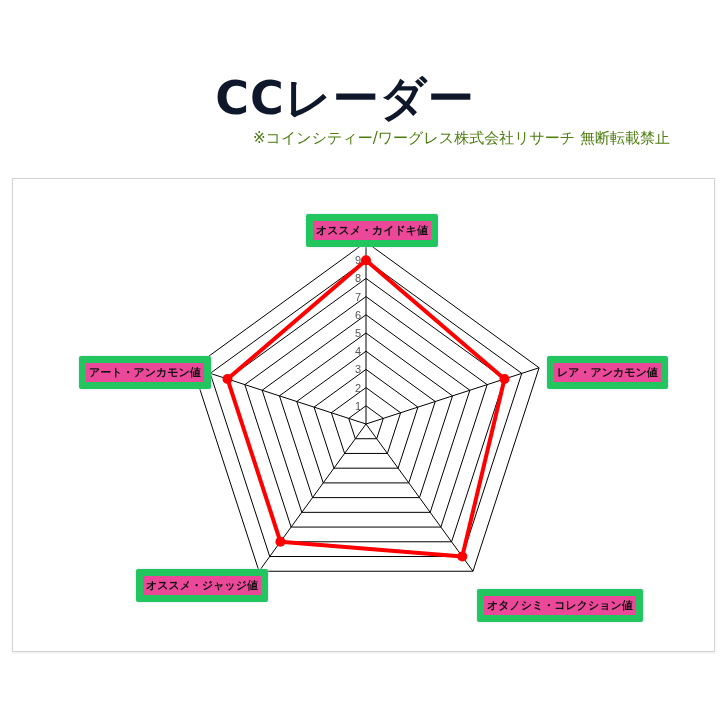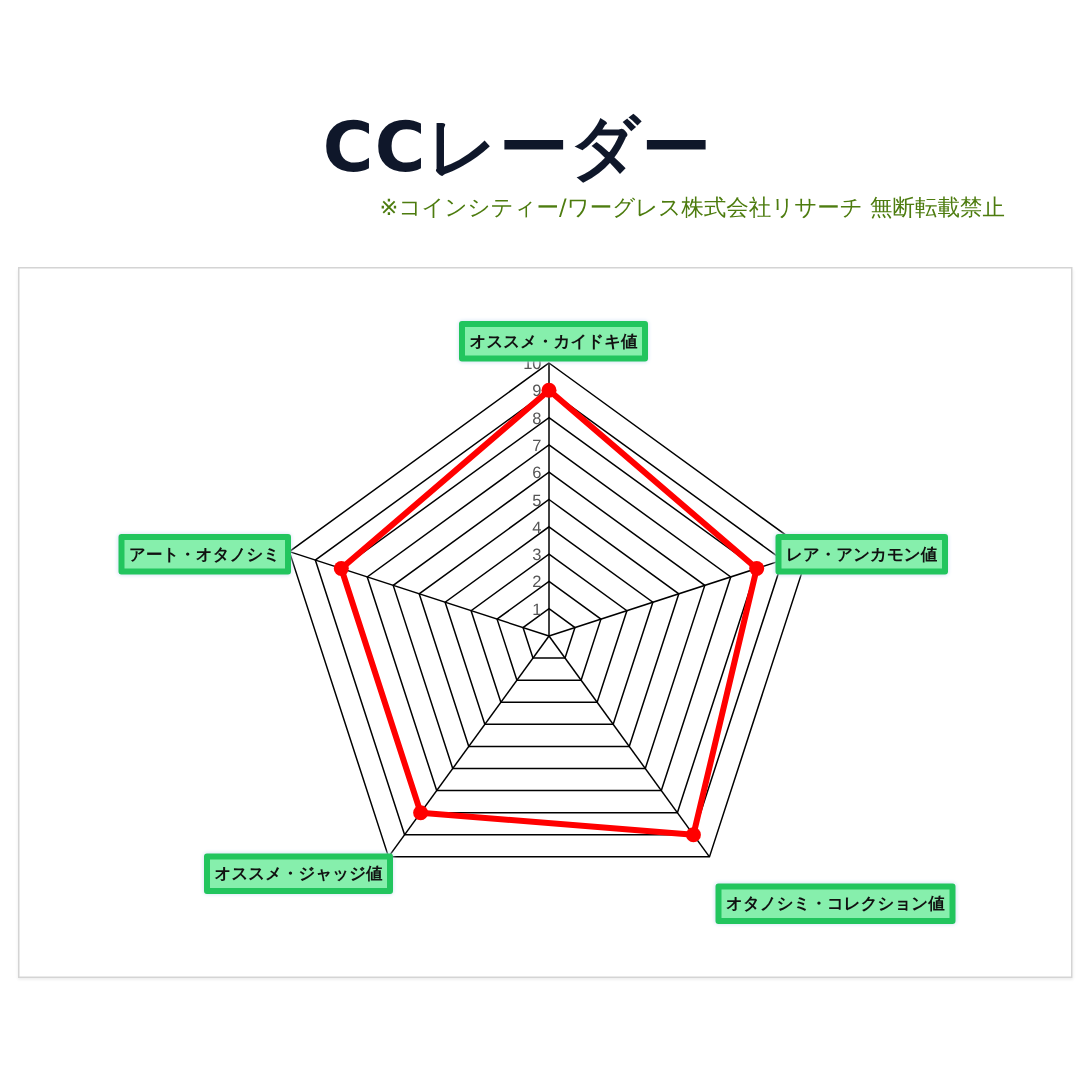--- a/index.html
+++ b/index.html
@@ -7,21 +7,21 @@
          font-family: "DejaVu Sans", "Liberation Sans", sans-serif; }
   .title { position: absolute; left: 0; width: 690px; top: 68px; text-align: center;
            font-size: 46px; font-weight: bold; color: #0f172a; letter-spacing: 1px;
            font-family: "DejaVu Sans", sans-serif; }
   .notice { position: absolute; right: 56px; top: 129px; font-size: 15px; font-weight: normal;
             color: #4d7c0f; font-family: "DejaVu Sans", sans-serif; }
   .frame { position: absolute; left: 12px; top: 178px; width: 701px; height: 472px;
            border: 1px solid #d4d4d4; box-shadow: 0 1px 2px rgba(0,0,0,0.08); background: #fff; }
   svg { position: absolute; left: 0; top: 0; }
   .axis-label { position: absolute; font-size: 11px; font-weight: bold; color: #111;
-                background: #86efac; border: 4px solid #22c55e; box-shadow: 0 0 3px #cfe0f3;
+                background: #ec4899; border: 7px solid #22c55e; box-shadow: 0 0 3px #cfe0f3;
                 padding: 2px 3px; white-space: nowrap; border-radius: 2px;
                 font-family: "DejaVu Sans", sans-serif; }
   .tick { font-family: "Liberation Sans", sans-serif; font-size: 11px; fill: #555; }
 </style>
 </head>
 <body>
 
 <div class="title">CCレーダー</div>
 <div class="notice">※コインシティー/ワーグレス株式会社リサーチ 無断転載禁止</div>
 
@@ -61,16 +61,16 @@
       <polygon points="366,260.2 504.47382877257434,379.00712561900764 462.27922432550713,556.5169836786164 280.41846726621594,541.7928743809923 227.52617122742564,379.0071256190077" fill="none" stroke="#ff0000" stroke-width="4" stroke-linejoin="round"></polygon>
       <circle cx="366" cy="260.2" r="5" fill="#ff0000"></circle>
       <circle cx="504.47382877257434" cy="379.00712561900764" r="5" fill="#ff0000"></circle>
       <circle cx="462.27922432550713" cy="556.5169836786164" r="5" fill="#ff0000"></circle>
       <circle cx="280.41846726621594" cy="541.7928743809923" r="5" fill="#ff0000"></circle>
       <circle cx="227.52617122742564" cy="379.0071256190077" r="5" fill="#ff0000"></circle>
     </g>
 </svg>
 
 <div class="axis-label" style="left:306px; top:214px;">オススメ・カイドキ値</div>
-<div class="axis-label" style="left:517px; top:356px;">レア・アンカモン値</div>
+<div class="axis-label" style="left:547px; top:356px;">レア・アンカモン値</div>
 <div class="axis-label" style="left:477px; top:589px;">オタノシミ・コレクション値</div>
 <div class="axis-label" style="left:136px; top:569px;">オススメ・ジャッジ値</div>
-<div class="axis-label" style="left:79px; top:356px;">アート・オタノシミ</div>
+<div class="axis-label" style="left:79px; top:356px;">アート・アンカモン値</div>
 
 </body></html>

